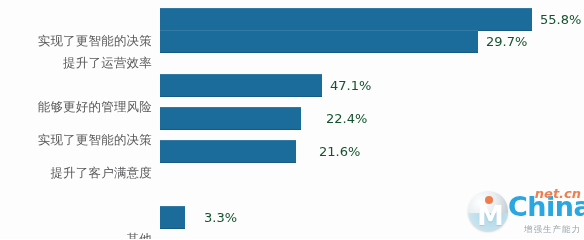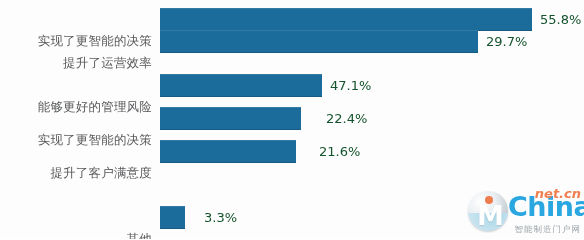--- a/index.html
+++ b/index.html
@@ -213,16 +213,16 @@
     </div>
 
   </div>
 
   <div class="watermark">
     <div class="wm-globe"></div>
     <div class="wm-person-head"></div>
     <div class="wm-person-body">M</div>
     <div class="wm-china">China</div>
     <div class="wm-netcn">net.cn</div>
-    <div class="wm-sub">智能制造门户网</div>
+    <div class="wm-sub">增强生产能力</div>
   </div>
 
 </div>
 
 </body></html>

